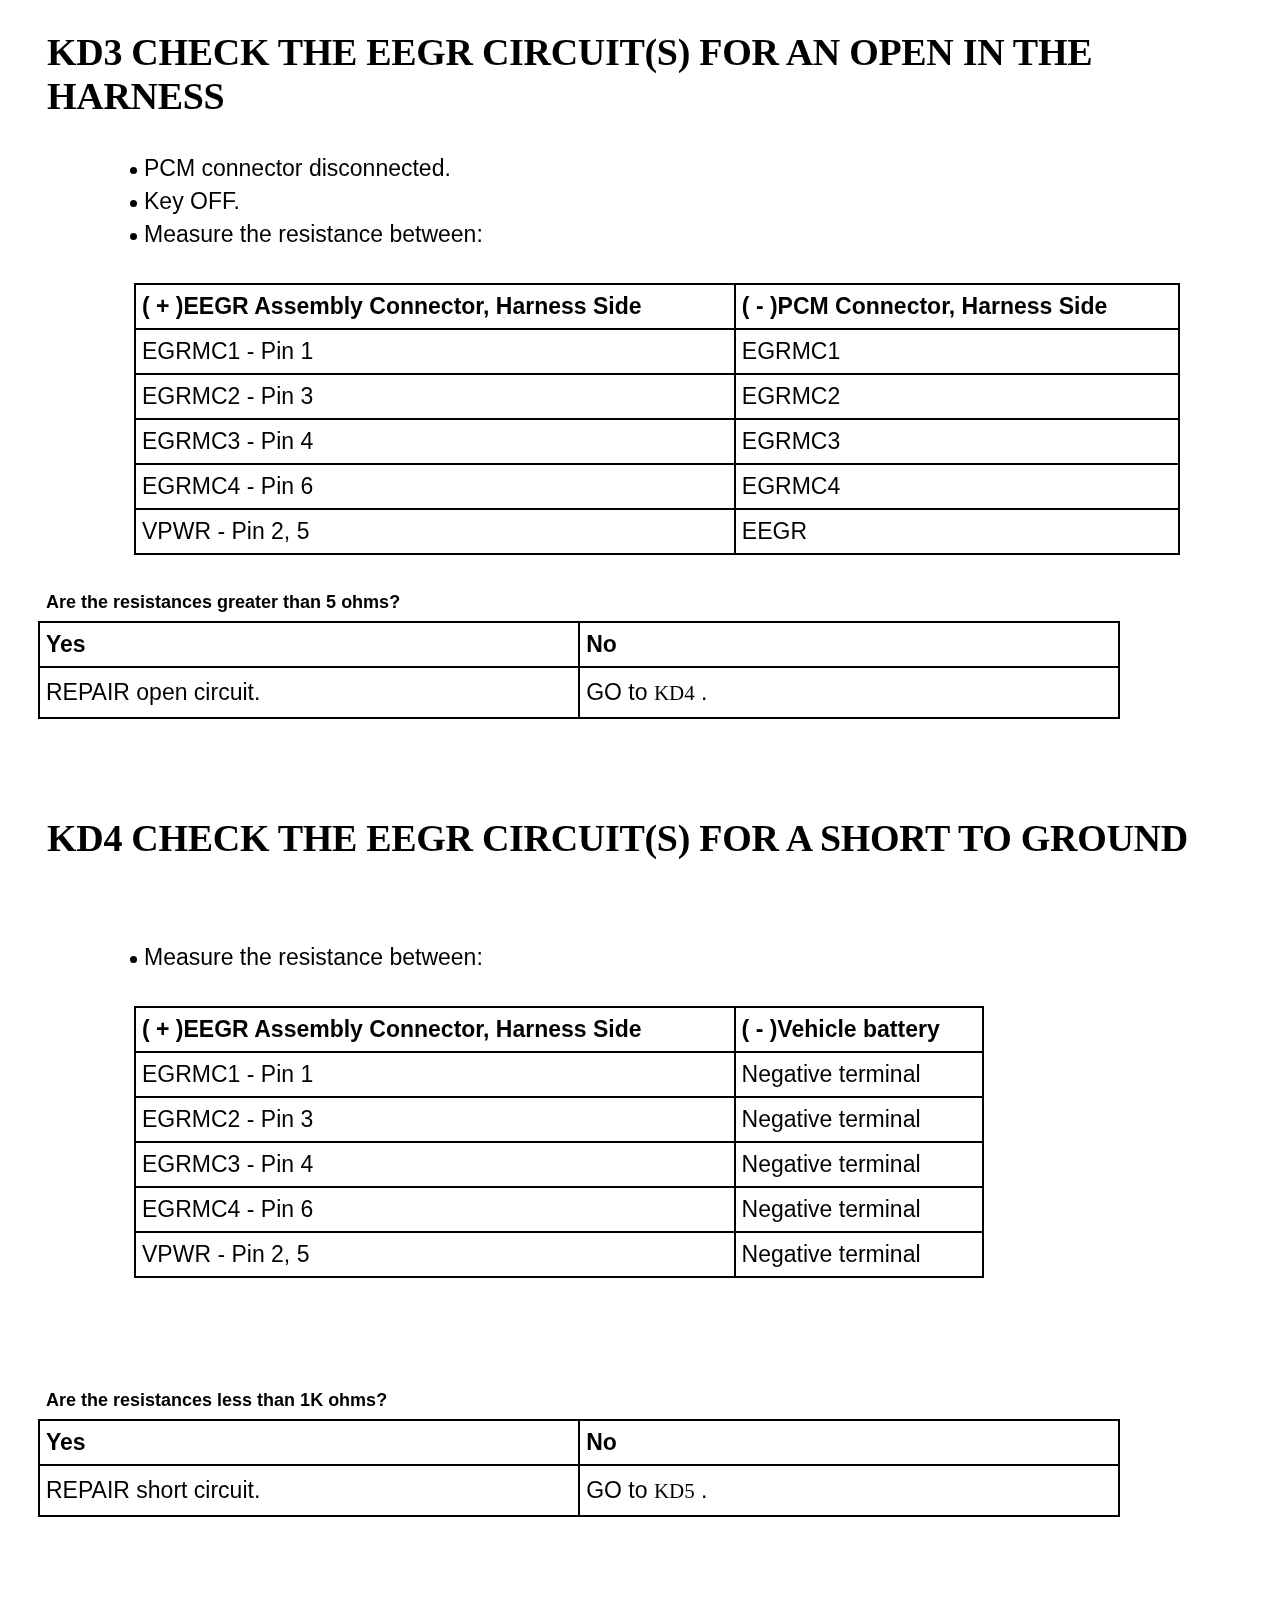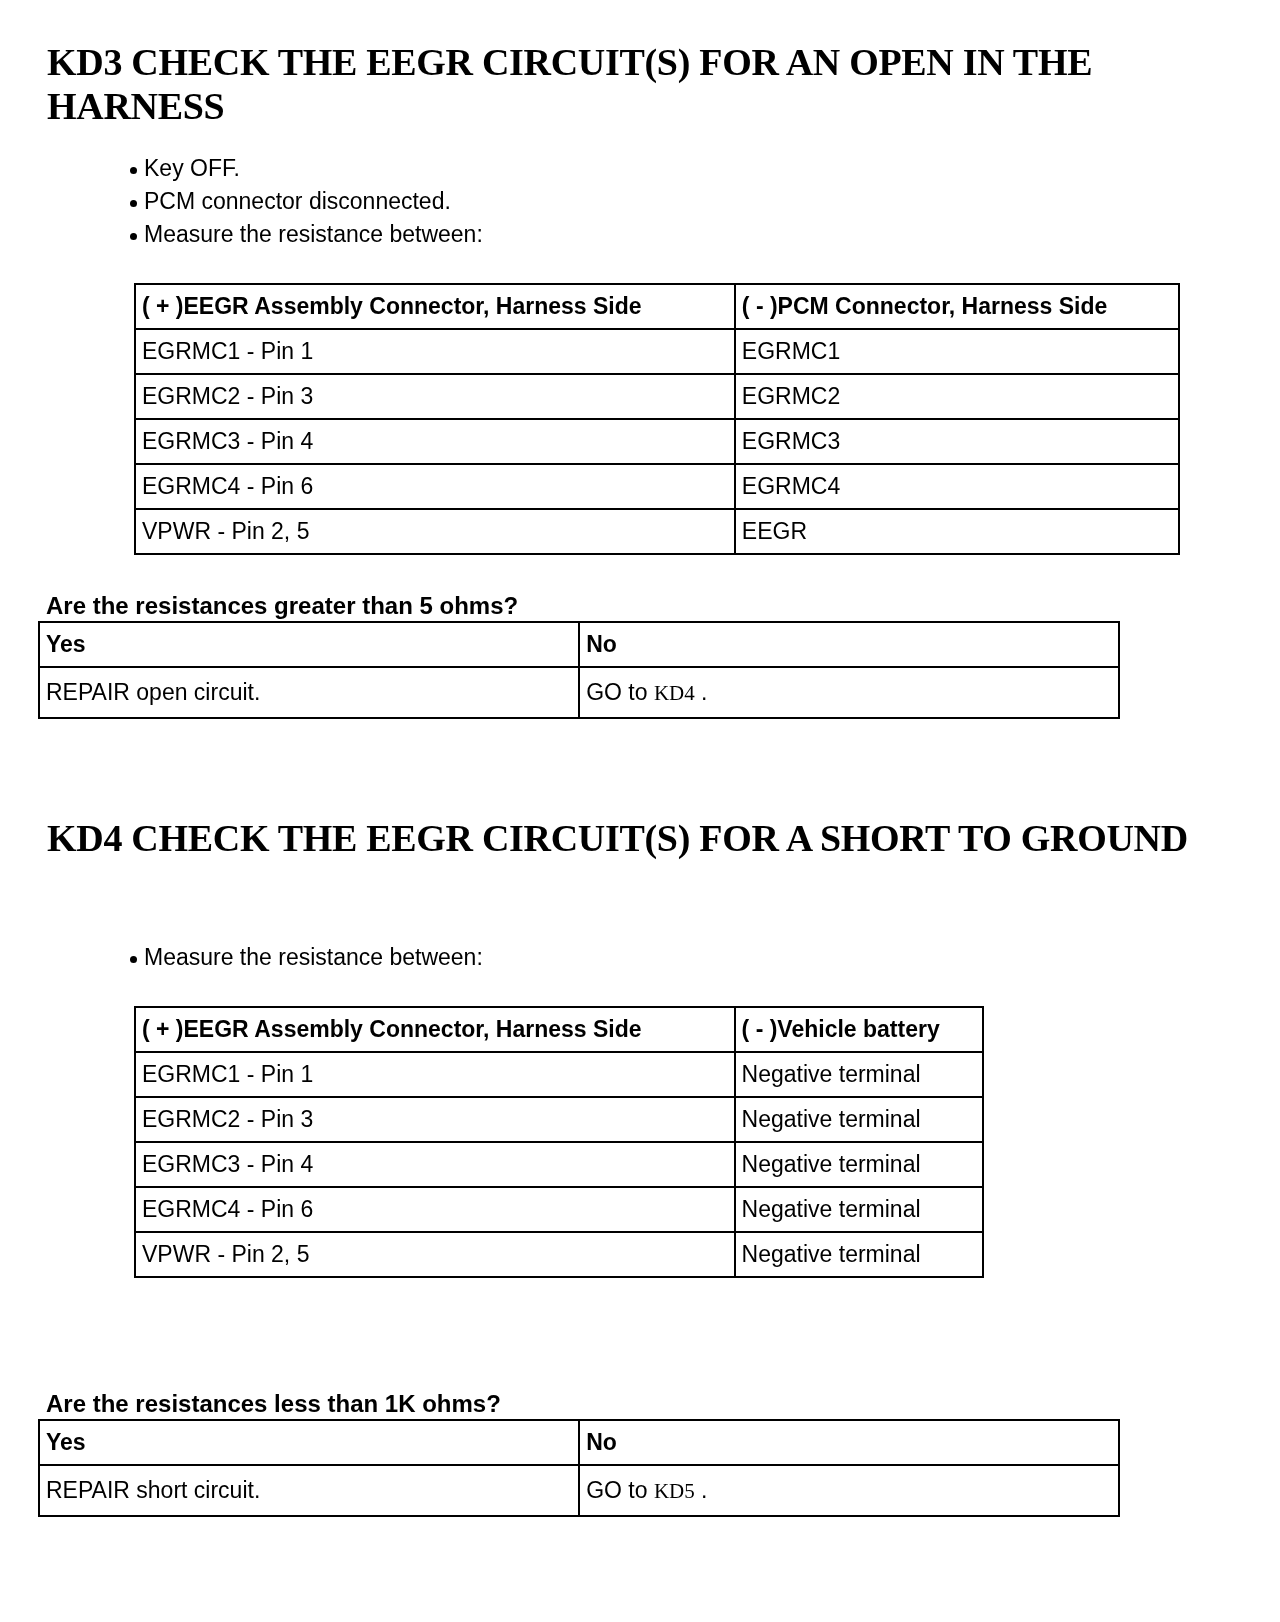--- a/index.html
+++ b/index.html
@@ -5,34 +5,34 @@
   html, body { margin:0; padding:0; background:#ffffff; }
   body { width:1280px; height:1622px; position:relative; color:#000; font-family:"Liberation Sans", sans-serif; }
   .h1 { position:absolute; left:47px; font-family:"Liberation Serif", serif; font-weight:bold; font-size:38px; line-height:44px; margin:0; letter-spacing:-0.3px; }
   .bullets { position:absolute; left:128px; list-style:none; margin:0; padding:0; font-size:23px; line-height:33px; }
   .bullets li { position:relative; padding-left:16px; }
   .bullets li::before { content:""; position:absolute; left:2px; top:15px; width:7px; height:7px; border-radius:50%; background:#000; }
   table { position:absolute; border-collapse:collapse; font-size:23px; }
   td, th { border:2px solid #000; padding:0 6px; height:43px; text-align:left; font-weight:normal; white-space:nowrap; }
   th { font-weight:bold;border-radius:19px; }
   table.decision th { }
-  .question { position:absolute; left:46px; font-size:24px; font-weight:bold; }
+  .question { position:absolute; left:46px; font-size:18px; font-weight:bold; }
   .goto-ref { font-family:"Liberation Serif", serif; font-size:21px; }
 </style>
 </head>
 <body>
 
-<h1 class="h1" style="top:40px;">
+<h1 class="h1" style="top:30px;">
   <span>KD3 CHECK THE EEGR CIRCUIT(S) FOR AN OPEN IN THE</span><br>
   <span>HARNESS</span>
 </h1>
 
 <ul class="bullets" style="top:152px;">
+  <li>PCM connector disconnected.</li>
   <li>Key OFF.</li>
-  <li>PCM connector disconnected.</li>
   <li>Measure the resistance between:</li>
 </ul>
 
 <table style="left:134px; top:283px; width:1046px;">
   <colgroup>
       <col style="width:601px">
       <col style="width:445px">
     </colgroup>
   <tbody>
       <tr>

